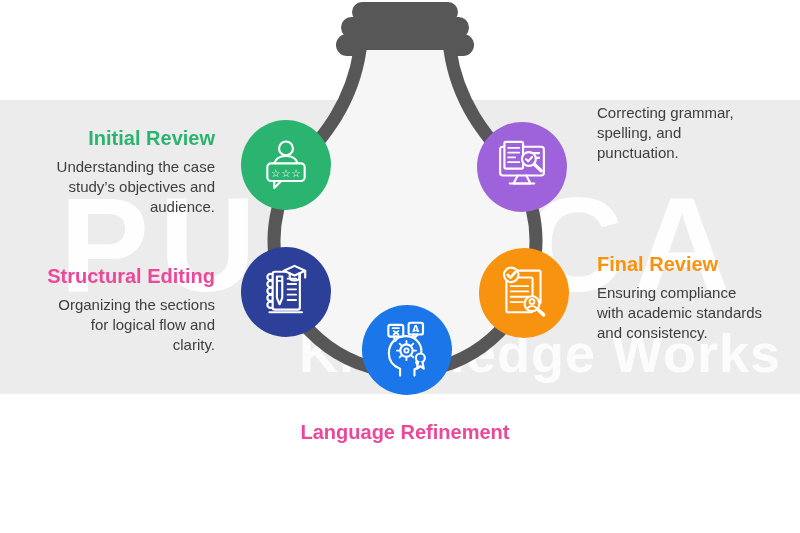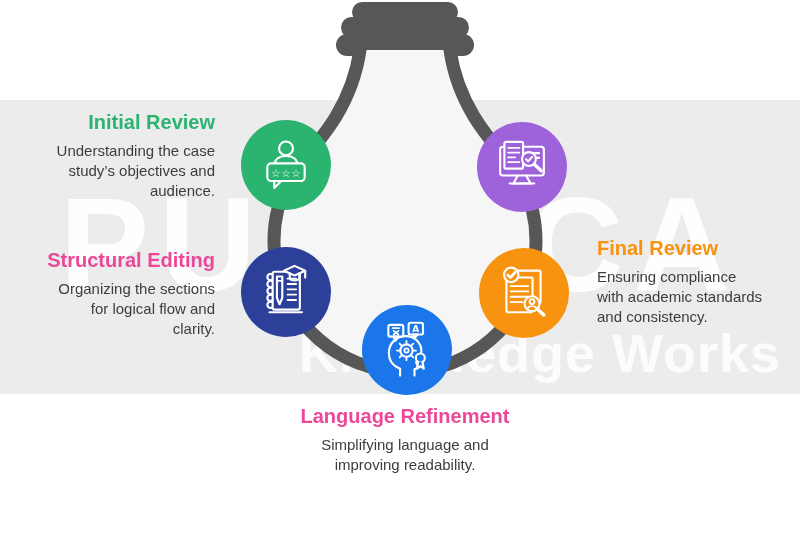--- a/index.html
+++ b/index.html
@@ -10,21 +10,21 @@
             font-size:134px;font-weight:700;letter-spacing:10px;line-height:1;
             color:rgba(255,255,255,0.93);white-space:nowrap;}
   .wm-tagline{position:absolute;left:140px;top:324px;width:800px;text-align:center;z-index:1;
             font-size:54px;font-weight:700;letter-spacing:1px;line-height:1.1;
             color:rgba(255,255,255,0.85);white-space:nowrap;}
   .bulb{position:absolute;left:0;top:0;z-index:2;}
   .circle{position:absolute;width:90px;height:90px;border-radius:50%;z-index:3;
           display:flex;align-items:center;justify-content:center;}
   .circle svg{width:64px;height:64px;}
   .step{position:absolute;z-index:4;}
-  .step h2{margin:0 0 7px 0;font-size:20px;font-weight:700;line-height:1.15;}
+  .step h2{margin:16px 0 7px 0;font-size:20px;font-weight:700;line-height:1.15;}
   .step p{margin:0;font-size:15px;line-height:20px;color:#3d3d3d;white-space:pre-line;}
   .step.align-right{text-align:right;}
   .step.align-left{text-align:left;}
   .step.align-center{text-align:center;}
 </style>
 </head>
 <body>
 
 <div class="canvas">
 
@@ -128,35 +128,36 @@
   </div>
 
   <section class="step align-right" style="right:585px;top:111px;width:200px;">
     <h2 style="color: rgb(42, 180, 112);">Initial Review</h2>
     <p>Understanding the case
 study’s objectives and
 audience.</p>
   </section>
 
   <section class="step align-left" style="left:597px;top:103px;width:185px;">
+    <p>Correcting grammar,
+spelling, and
+punctuation.</p>
   </section>
 
   <section class="step align-right" style="right:585px;top:249px;width:200px;">
     <h2 style="color: #ec4899;">Structural Editing</h2>
     <p>Organizing the sections
 for logical flow and
 clarity.</p>
   </section>
 
   <section class="step align-left" style="left:597px;top:237px;width:195px;">
     <h2 style="color: rgb(247, 147, 14);">Final Review</h2>
     <p>Ensuring compliance
 with academic standards
 and consistency.</p>
   </section>
 
   <section class="step align-center" style="left:270px;top:405px;width:270px;">
     <h2 style="color: #ec4899;">Language Refinement</h2>
-    <p>Simplifying language and
-improving readability.</p>
   </section>
 
 </div>
 
 </body></html>

